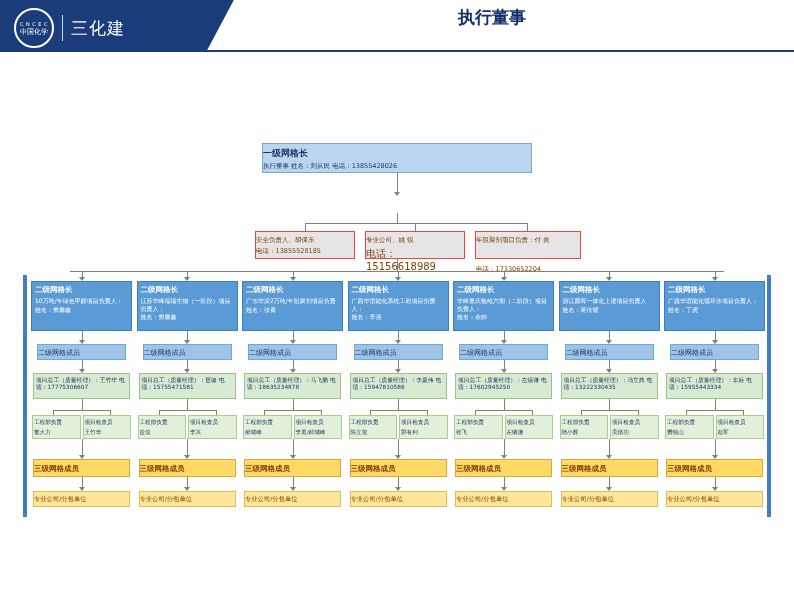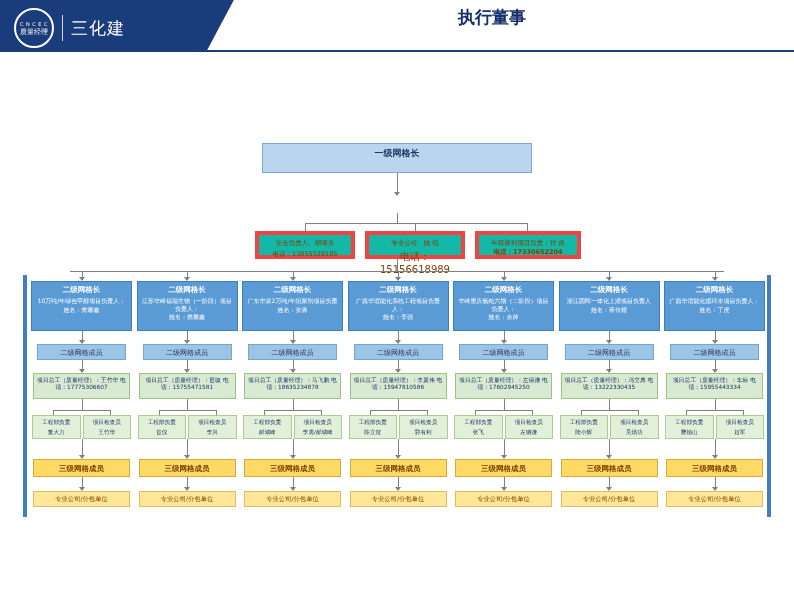--- a/index.html
+++ b/index.html
@@ -19,27 +19,27 @@
   .logo-circle .en{font-size:5px;letter-spacing:.5px;line-height:6px;}
   .logo-circle .cn{font-size:7px;line-height:8px;margin-top:1px;}
   .logo-text{color:#ffffff;font-size:17px;font-weight:normal;letter-spacing:1px;}
   .logo-div{width:1px;height:26px;background:#ffffff;opacity:.8;}
 
   .title-wrap{position:absolute;left:200px;top:4px;width:584px;text-align:center;}
   .title1{font-size:17px;color:#13306b;font-weight:bold;line-height:26px;}
   .title2{font-size:21px;color:#13306b;font-weight:bold;line-height:30px;}
 
   
-  .box{position:absolute;box-sizing:border-box;text-align:center;}
+  .box{position:absolute;box-sizing:border-box;}
   .t-title{font-weight:bold;}
   .lines{line-height:1.25;}
 
   .b-lvl1{background:#bcd5ef;border:1px solid #7da7d0;}
   .b-lvl1m{background:#f4b183;border:1px solid #d98f5a;}
-  .b-func{background:#14b8a6;border:4px solid #ef4444;}
+  .b-func{background:#e5e5e5;border:1px solid #ef4444;}
   .b-lvl2{background:#5b9bd5;border:1px solid #3c7fbc;color:#ffffff;}
   .b-lvl2m{background:#9dc3e6;border:1px solid #6fa8d8;}
   .b-pm{background:#d9ead3;border:1px solid #9cc384;}
   .b-dept{background:#e2efd9;border:1px solid #a8cf8e;}
   .b-lvl3{background:#ffd966;border:1px solid #d6a93b;}
   .b-sub{background:#ffe699;border:1px solid #e0bd55;}
 
   
   .vline{position:absolute;background:#808080;width:1px;}
   .hline{position:absolute;background:#808080;height:1px;}
@@ -50,33 +50,34 @@
 </head>
 <body>
 
 <div id="root">
 
   <div class="header-band">
     <div class="band-blue"></div>
     <div class="logo-wrap">
       <div class="logo-circle">
         <div class="en">C N C E C</div>
-        <div class="cn">质量经理</div>
+        <div class="cn">中国化学</div>
       </div>
       <div class="logo-div"></div>
       <div class="logo-text">三化建</div>
     </div>
     <div class="band-line"></div>
     <div class="title-wrap">
       <div class="title1">执行董事</div>
     </div>
   </div>
 
   <div class="box b-lvl1" style="left:262px;top:143px;width:270px;height:30px;padding-top:3px;">
     <div style="font-size:9px;font-weight:bold;color:#1f3864;">一级网格长</div>
+    <div style="font-size:6.5px;color:#1f3864;margin-top:2px;">执行董事 姓名：刘从民 电话：13855428026</div>
   </div>
   <div class="vline" style="left:397px;top:173px;height:21px;"></div>
   <div class="arrow" style="left:394px;top:192px;"></div>
 
 
   <div class="vline" style="left:397px;top:213px;height:10px;"></div>
   <div class="hline" style="left:305px;top:223px;width:222px;"></div>
   <div class="vline" style="left:305px;top:223px;height:9px;"></div>
   <div class="vline" style="left:415px;top:223px;height:9px;"></div>
   <div class="vline" style="left:527px;top:223px;height:9px;"></div>
@@ -84,21 +85,21 @@
   <div class="box b-func" style="left:255px;top:231px;width:100px;height:28px;padding-top:4px;">
     <div style="font-size:6.5px;color:#7f3f00;">安全负责人、胡保东</div>
     <div style="font-size:6.5px;color:#7f3f00;margin-top:2px;">电话：13855528185</div>
   </div>
   <div class="box b-func" style="left:365px;top:231px;width:100px;height:28px;padding-top:4px;">
     <div style="font-size:6.5px;color:#7f3f00;">专业公司、姚 锐</div>
     <div style="font-size:10px;color:#7f3f00;margin-top:2px;">电话：15156618989</div>
   </div>
   <div class="box b-func" style="left:475px;top:231px;width:106px;height:28px;padding-top:4px;">
     <div style="font-size:6.5px;color:#7f3f00;">年阻聚剂项目负责：付 炎</div>
-    <div style="font-size:6.5px;color:#7f3f00;margin-top:0;font-weight:bold;">电话：17330652204</div>
+    <div style="font-size:6.5px;color:#7f3f00;margin-top:20px;">电话：17330652204</div>
   </div>
 
   <div class="side-band" style="left:23px;top:275px;width:4px;height:242px;"></div>
   <div class="side-band" style="left:767px;top:275px;width:4px;height:242px;"></div>
 
   <div class="vline" style="left:397px;top:259px;height:12px;"></div>
   <div class="hline" style="left:70px;top:271px;width:654px;"></div>
 
   <div id="columns">
   <div class="vline" style="left:81.5px;top:271px;height:9px;"></div>

